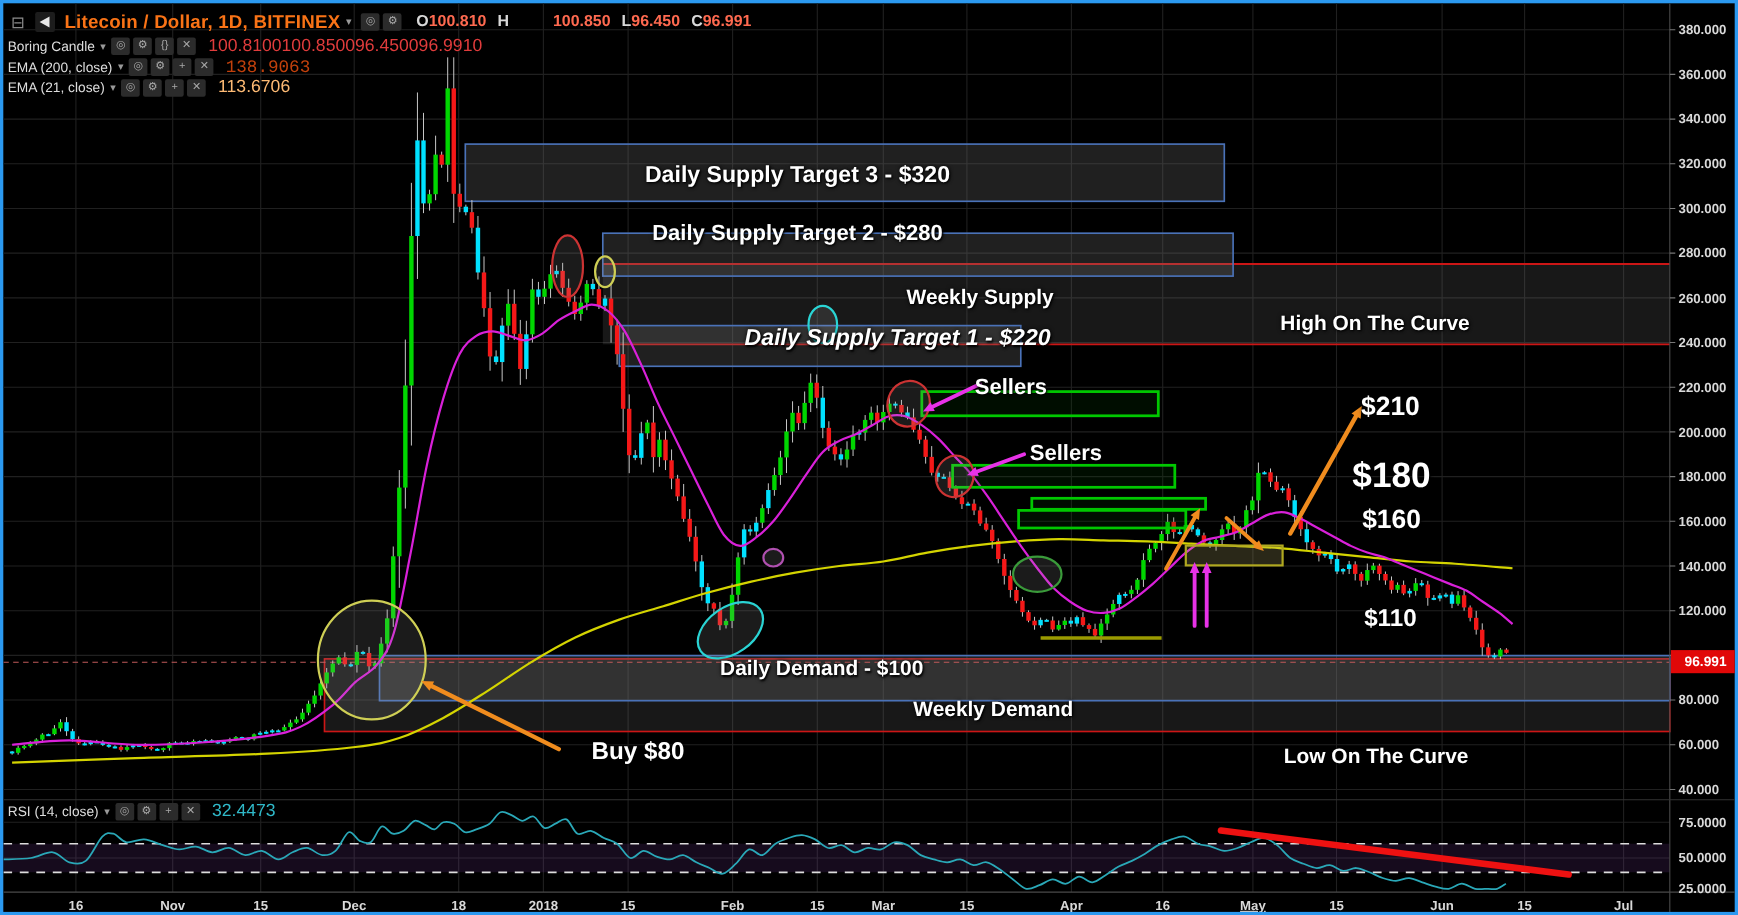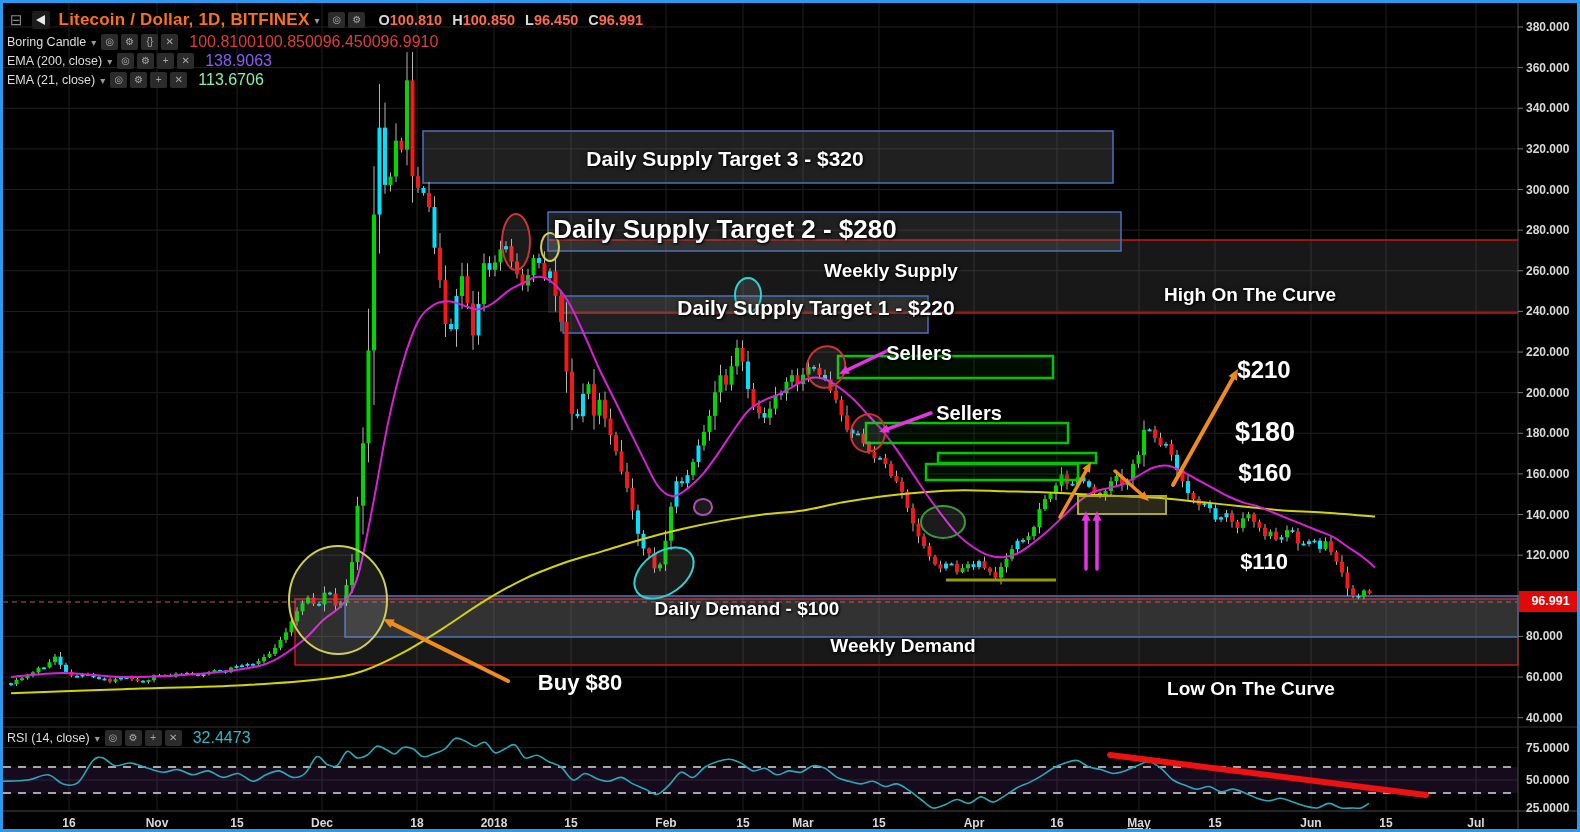--- a/index.html
+++ b/index.html
@@ -657,21 +657,21 @@
         <div class="ibox">◎</div>
         <div class="ibox">⚙</div>
       </span>
     <span id="title-ohlc" class="ohlc">
         <div style="display: flex;">
           <div class="k">O</div>
           <div style="color: rgb(255, 106, 80);">100.810</div>
         </div>
         <div style="display: flex;">
           <div class="k">H</div>
-          <div style="color: rgb(255, 106, 80);">100.850</div>
+          <div style="color: rgb(255, 106, 80); margin-left: 40px;">100.850</div>
         </div>
         <div style="display: flex;">
           <div class="k">L</div>
           <div style="color: rgb(255, 106, 80);">96.450</div>
         </div>
         <div style="display: flex;">
           <div class="k">C</div>
           <div style="color: rgb(255, 106, 80);">96.991</div>
         </div>
       </span>
@@ -691,58 +691,58 @@
           <div>96.9910</div>
         </div>
       </div>
       <div class="lg-row" style="left: 4px; top: 49px;">
         <div class="lg-name">EMA (200, close)</div>
         <div class="drop">▾</div>
         <div class="ibox">◎</div>
         <div class="ibox">⚙</div>
         <div class="ibox">+</div>
         <div class="ibox">✕</div>
-        <div class="vals" style="color: #8b5cf6;">
+        <div class="vals" style="color: #c2410c; font-family: Liberation Mono, monospace;">
           <div>138.9063</div>
         </div>
       </div>
       <div class="lg-row" style="left: 4px; top: 68px;">
         <div class="lg-name">EMA (21, close)</div>
         <div class="drop">▾</div>
         <div class="ibox">◎</div>
         <div class="ibox">⚙</div>
         <div class="ibox">+</div>
         <div class="ibox">✕</div>
-        <div class="vals" style="color: #86efac;">
+        <div class="vals" style="color: #fdba74;">
           <div>113.6706</div>
         </div>
       </div>
       <div class="lg-row" style="left: 4px; top: 726px;">
         <div class="lg-name">RSI (14, close)</div>
         <div class="drop">▾</div>
         <div class="ibox">◎</div>
         <div class="ibox">⚙</div>
         <div class="ibox">+</div>
         <div class="ibox">✕</div>
         <div class="vals" style="color: rgb(47, 185, 201);">
           <div>32.4473</div>
         </div>
       </div>
     </div>
 
   <div id="annotation-layer">
       <div class="ann" style="left: 722px; top: 156px; font-size: 21px;">Daily Supply Target 3 - $320</div>
-      <div class="ann" style="left: 722px; top: 226px; font-size: 26px;">Daily Supply Target 2 - $280</div>
+      <div class="ann" style="left: 722px; top: 210px; font-size: 20px;">Daily Supply Target 2 - $280</div>
       <div class="ann" style="left: 888px; top: 268px; font-size: 19px;">Weekly Supply</div>
-      <div class="ann" style="left: 813px; top: 305px; font-size: 21px;">Daily Supply Target 1 - $220</div>
+      <div class="ann" style="left: 813px; top: 305px; font-size: 21px; font-style: italic;">Daily Supply Target 1 - $220</div>
       <div class="ann" style="left: 1247px; top: 292px; font-size: 19px;">High On The Curve</div>
       <div class="ann" style="left: 916px; top: 350px; font-size: 20px;">Sellers</div>
       <div class="ann" style="left: 966px; top: 410px; font-size: 20px;">Sellers</div>
       <div class="ann" style="left: 1261px; top: 367px; font-size: 24px;">$210</div>
-      <div class="ann" style="left: 1262px; top: 429px; font-size: 27px;">$180</div>
+      <div class="ann" style="left: 1262px; top: 429px; font-size: 32px;">$180</div>
       <div class="ann" style="left: 1262px; top: 470px; font-size: 24px;">$160</div>
       <div class="ann" style="left: 1261px; top: 559px; font-size: 22px;">$110</div>
       <div class="ann" style="left: 744px; top: 606px; font-size: 19px;">Daily Demand - $100</div>
       <div class="ann" style="left: 900px; top: 643px; font-size: 19px;">Weekly Demand</div>
       <div class="ann" style="left: 577px; top: 680px; font-size: 22px;">Buy $80</div>
       <div class="ann" style="left: 1248px; top: 686px; font-size: 19px;">Low On The Curve</div>
     </div>
   <div id="price-axis">
       <div class="axis-label" style="left: 1523px; top: 17px;">380.000</div>
       <div class="axis-label" style="left: 1523px; top: 57.628px;">360.000</div>

